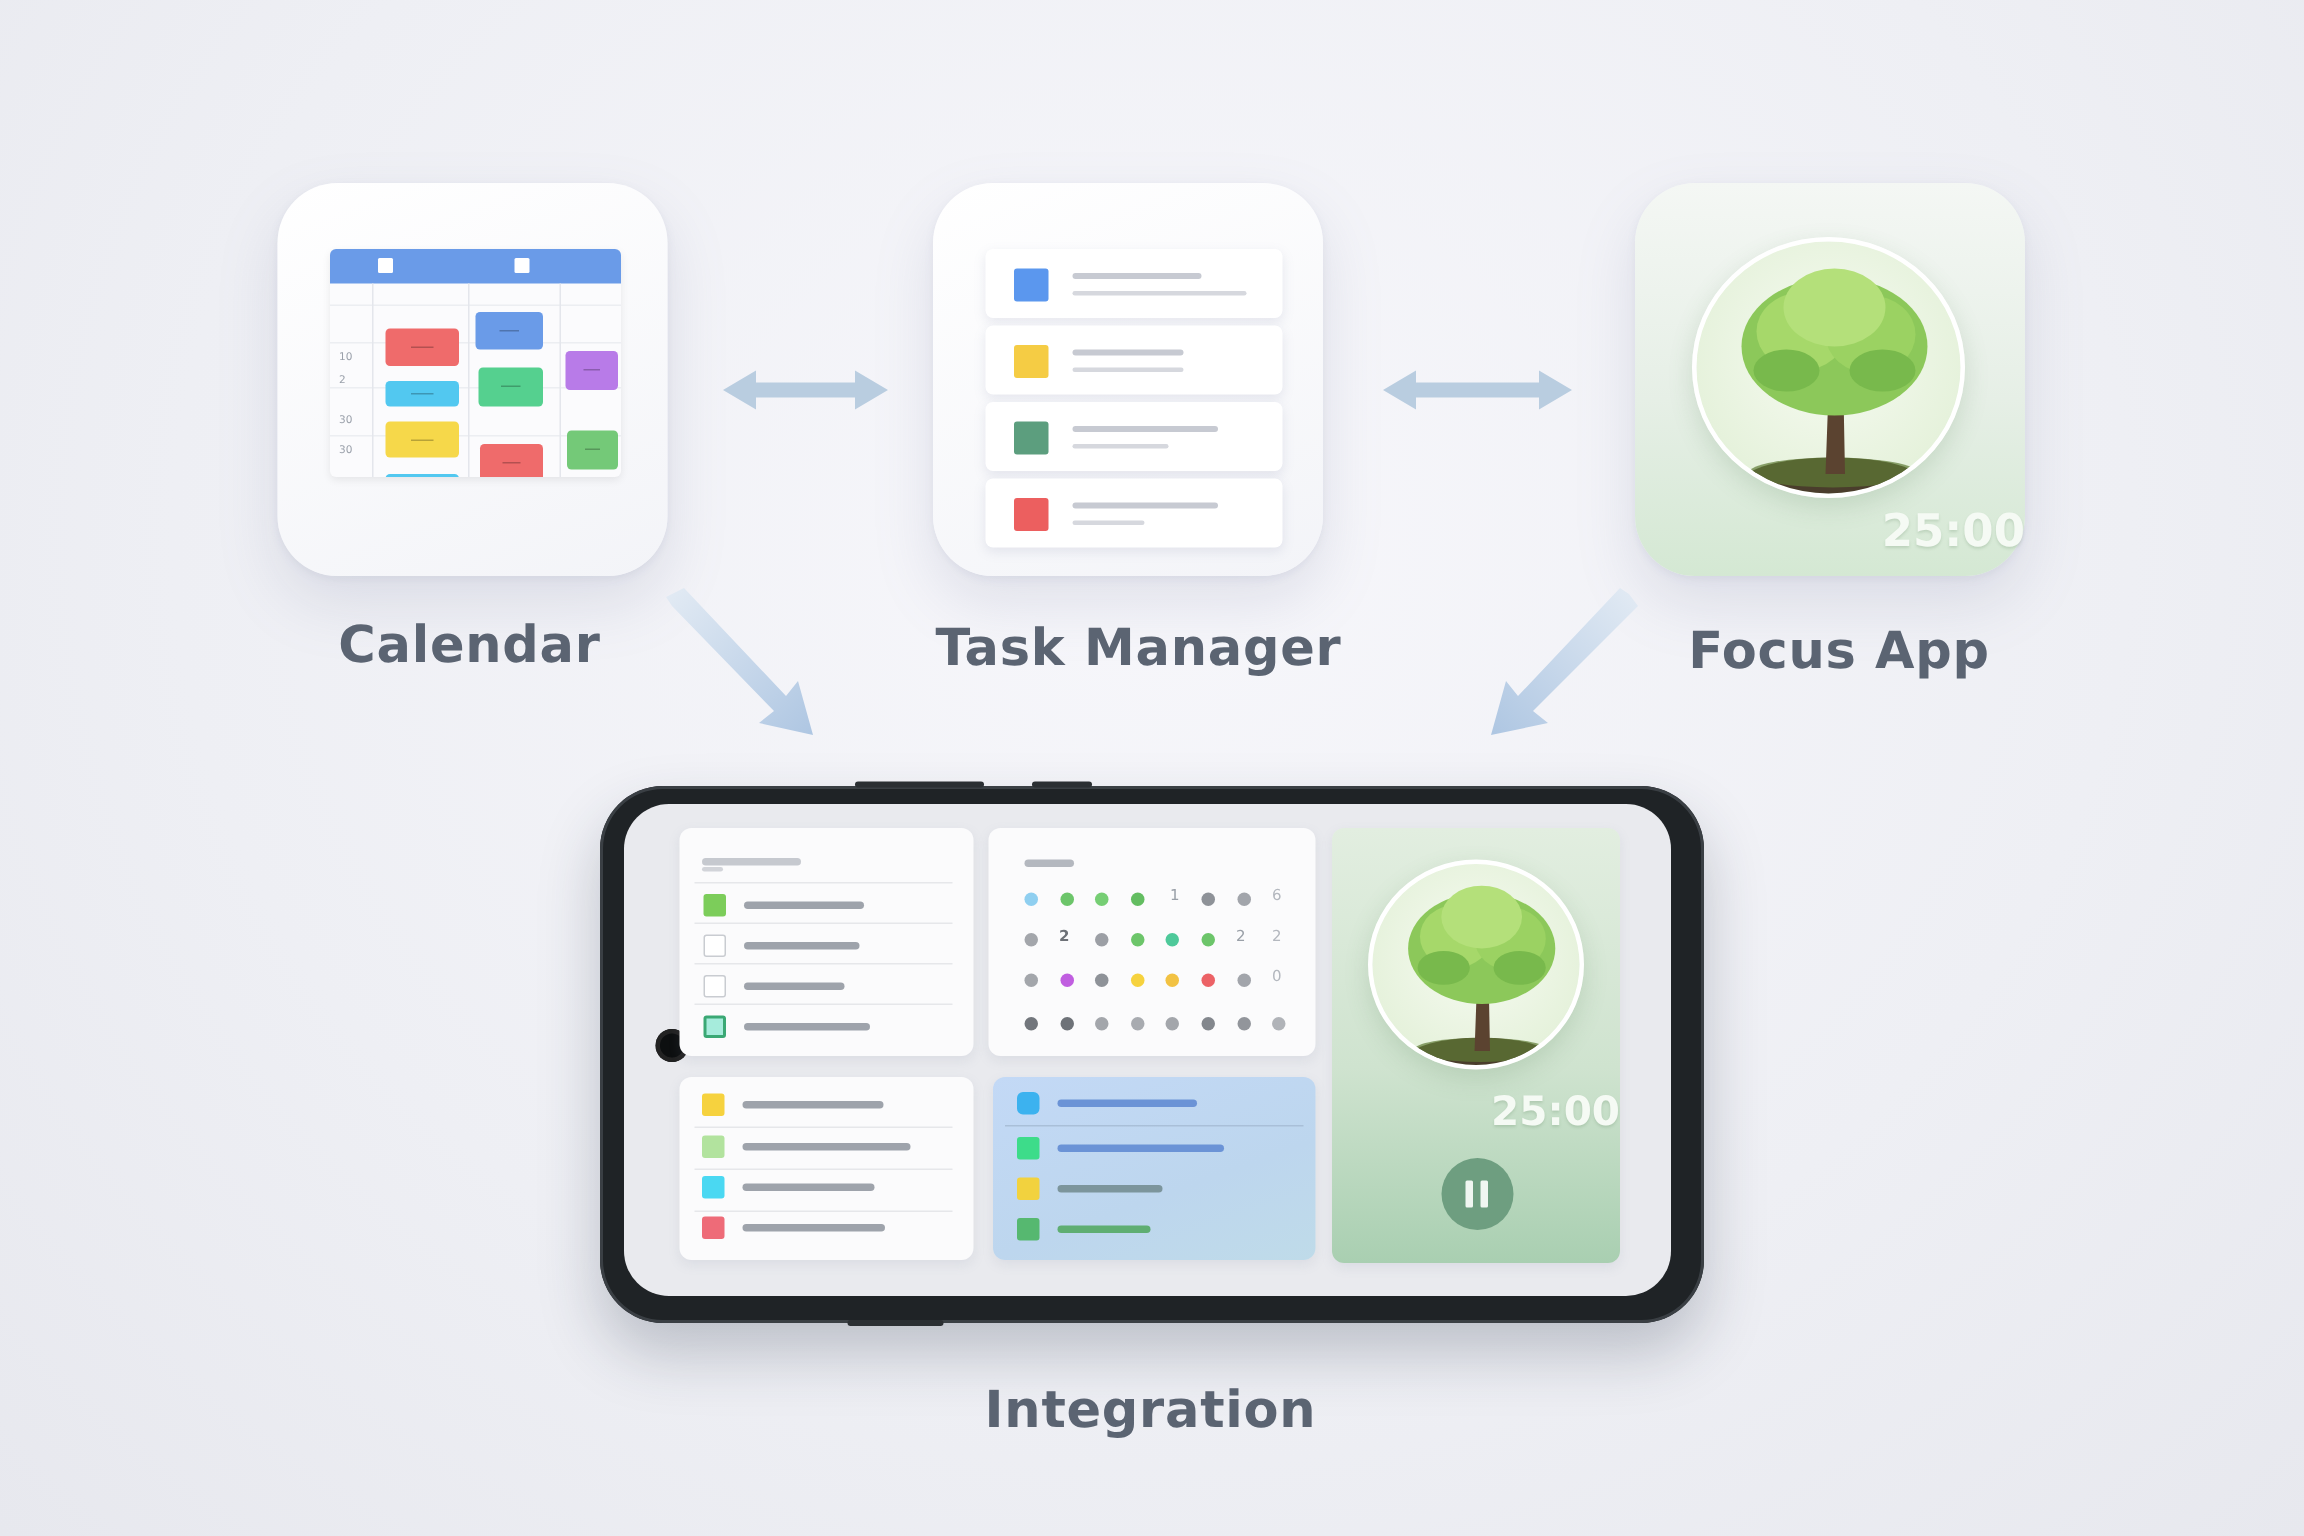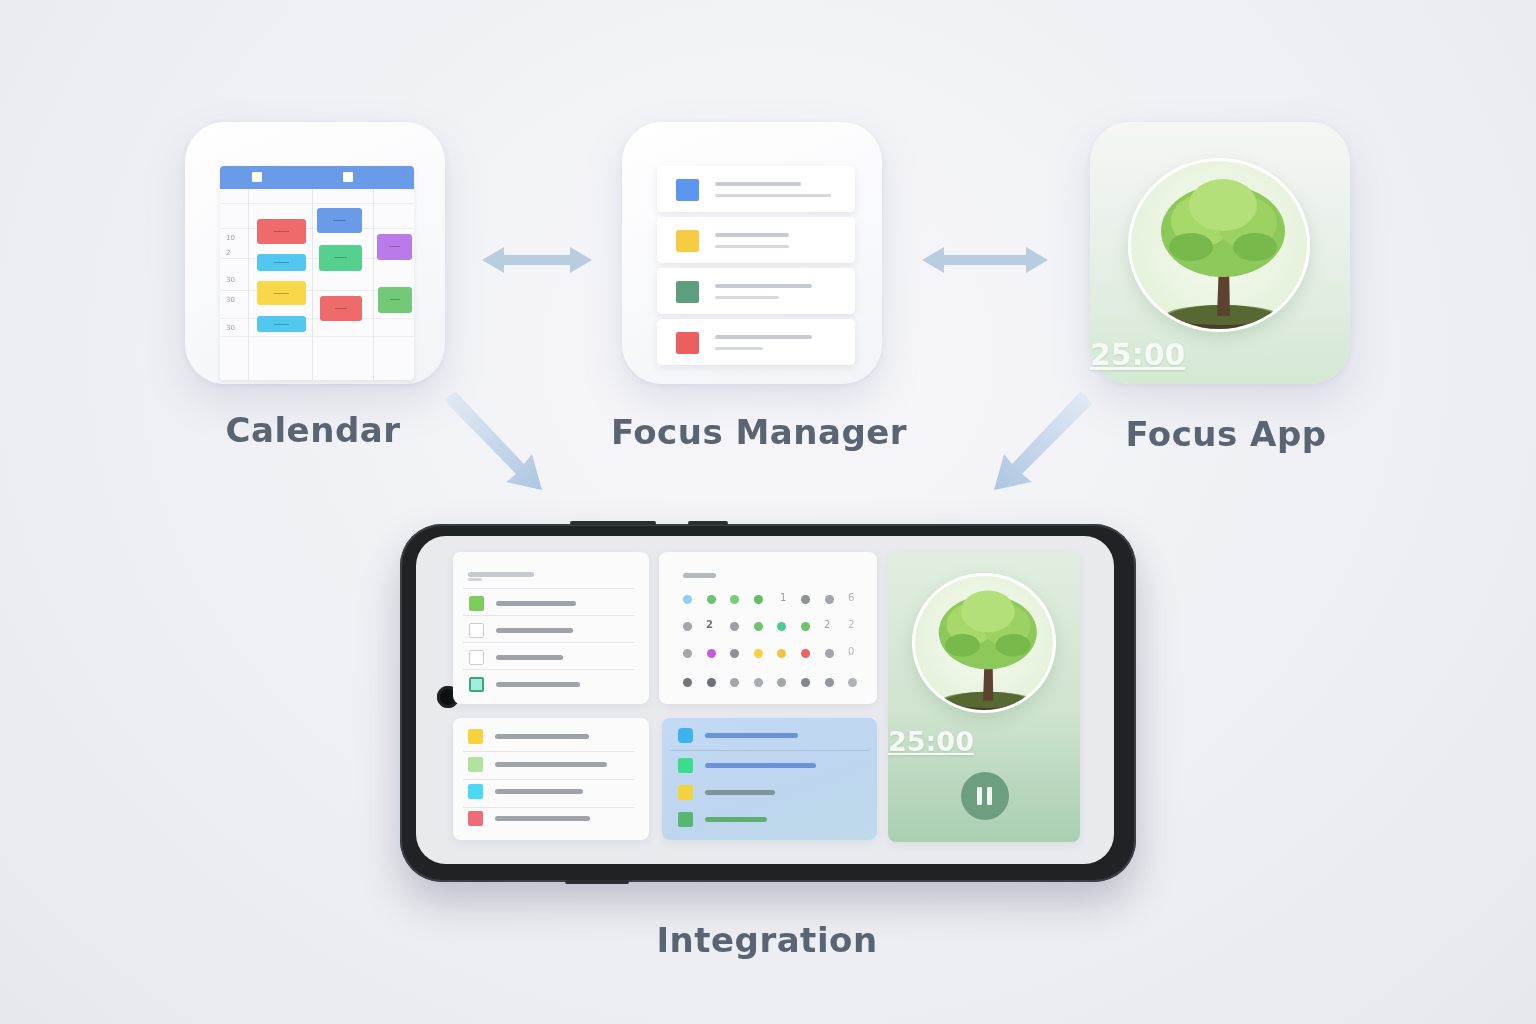--- a/index.html
+++ b/index.html
@@ -15,39 +15,39 @@
     position: absolute; width: 260px; height: 262px; border-radius: 40px;
     background: linear-gradient(160deg, #ffffff 0%, #f3f4f8 100%);
     box-shadow: 0 18px 40px rgba(120,130,160,0.18), 0 2px 6px rgba(120,130,160,0.10);
   }
   .tile-label {
     position: absolute; font-size: 34px; color: #5b6472; font-weight: bold;
     text-align: center; width: 340px; letter-spacing: 0.5px;
   }
 
   
-  .cal { position: absolute; left: 35px; top: 44px; width: 194px; height: 214px; background: #fbfbfd; border-radius: 4px; box-shadow: 0 2px 6px rgba(0,0,0,0.08); overflow: hidden; }
+  .cal { position: absolute; left: 35px; top: 44px; width: 194px; height: 152px; background: #fbfbfd; border-radius: 4px; box-shadow: 0 2px 6px rgba(0,0,0,0.08); overflow: hidden; }
   .cal-head { height: 23px; background: #6a9be8; position: relative; }
   .cal-head .sq { position: absolute; top: 6px; width: 10px; height: 10px; background: #fff; border-radius: 1px; }
   .cal-col { position: absolute; top: 23px; bottom: 0; width: 1px; background: #e4e6ec; }
   .cal-row { position: absolute; left: 0; right: 0; height: 1px; background: #eceef2; }
   .cal-time { position: absolute; left: 6px; font-size: 7px; color: #9aa0aa; }
   .ev { position: absolute; border-radius: 3px; }
   .ev::after { content: ""; position: absolute; left: 35%; right: 35%; top: 48%; height: 1px; background: rgba(0,0,0,0.25); }
 
   
   .task-card { position: absolute; left: 35px; width: 198px; height: 46px; background: #fff; border-radius: 5px; box-shadow: 0 3px 8px rgba(120,130,160,0.15); }
   .task-card .chip { position: absolute; left: 19px; top: 13px; width: 23px; height: 22px; border-radius: 2px; }
   .task-card .l1 { position: absolute; left: 58px; top: 16px; height: 4px; background: #c7cad2; border-radius: 2px; }
   .task-card .l2 { position: absolute; left: 58px; top: 28px; height: 3px; background: #d6d8de; border-radius: 2px; }
 
   
   .focus-tile { background: linear-gradient(180deg, #f4f7f4 0%, #e6efe6 55%, #d4e8d3 100%); }
   .tree-circle { position: absolute; border-radius: 50%; background: radial-gradient(circle at 50% 45%, #f7fbf2 0%, #e6f2dc 70%, #d8ebcd 100%); border: 3px solid #ffffff; box-shadow: 0 6px 16px rgba(80,120,80,0.18); overflow: hidden; }
-  .timer-text { position: absolute; color: #f5faf4; font-weight: bold; text-align: left; text-shadow: 0 1px 2px rgba(80,120,80,0.2); text-decoration: underline; }
+  .timer-text { position: absolute; color: #f5faf4; font-weight: bold; text-align: right; text-shadow: 0 1px 2px rgba(80,120,80,0.2); }
 
   
   svg.arrow { position: absolute; overflow: visible; }
 
   
   .phone { position: absolute; left: 400px; top: 524px; width: 736px; height: 358px; border-radius: 42px; background: #1f2326; box-shadow: 0 20px 40px rgba(40,50,70,0.25), inset 0 0 0 2px #3a3f44; }
   .phone-btn { position: absolute; height: 4px; background: #2b2f33; border-radius: 2px; }
   .screen { position: absolute; left: 16px; top: 12px; right: 22px; bottom: 18px; border-radius: 30px; background: #e9eaee; overflow: hidden; }
   .camera { position: absolute; left: 21px; top: 150px; width: 22px; height: 22px; border-radius: 50%; background: #0d0f10; box-shadow: inset 0 0 0 3px #222; }
 
@@ -112,21 +112,21 @@
     <div class="chip" style="background:#5c9e7e;"></div>
     <div class="l1" style="width:97px;"></div>
       <div class="l2" style="width:64px;"></div>
   </div>
   <div class="task-card" style="top:197px;">
     <div class="chip" style="background:#ec5f5f;"></div>
     <div class="l1" style="width:97px;"></div>
       <div class="l2" style="width:48px;"></div>
   </div>
 </div>
-<div class="tile-label" style="left:589px; top:412px;">Focus Manager</div>
+<div class="tile-label" style="left:589px; top:412px;">Task Manager</div>
 
 <div class="tile focus-tile" style="left:1090px; top:122px;">
   <div class="tree-circle" style="left:38px; top:36px; width:182px; height:174px;">
     <svg width="182" height="174" viewBox="0 0 182 174">
       <ellipse cx="91" cy="160" rx="60" ry="16" fill="#4a3d2c"></ellipse>
       <ellipse cx="91" cy="154" rx="56" ry="10" fill="#5e7a34" opacity="0.7"></ellipse>
       <path d="M86 155 L88 100 L70 80 L74 78 L90 96 L92 66 L96 66 L97 96 L112 78 L116 80 L98 102 L99 155 Z" fill="#5b4330"></path>
       <ellipse cx="92" cy="70" rx="62" ry="46" fill="#8cc85a"></ellipse>
       <ellipse cx="70" cy="60" rx="30" ry="26" fill="#a6d86a"></ellipse>
       <ellipse cx="116" cy="62" rx="30" ry="26" fill="#9bd262"></ellipse>

